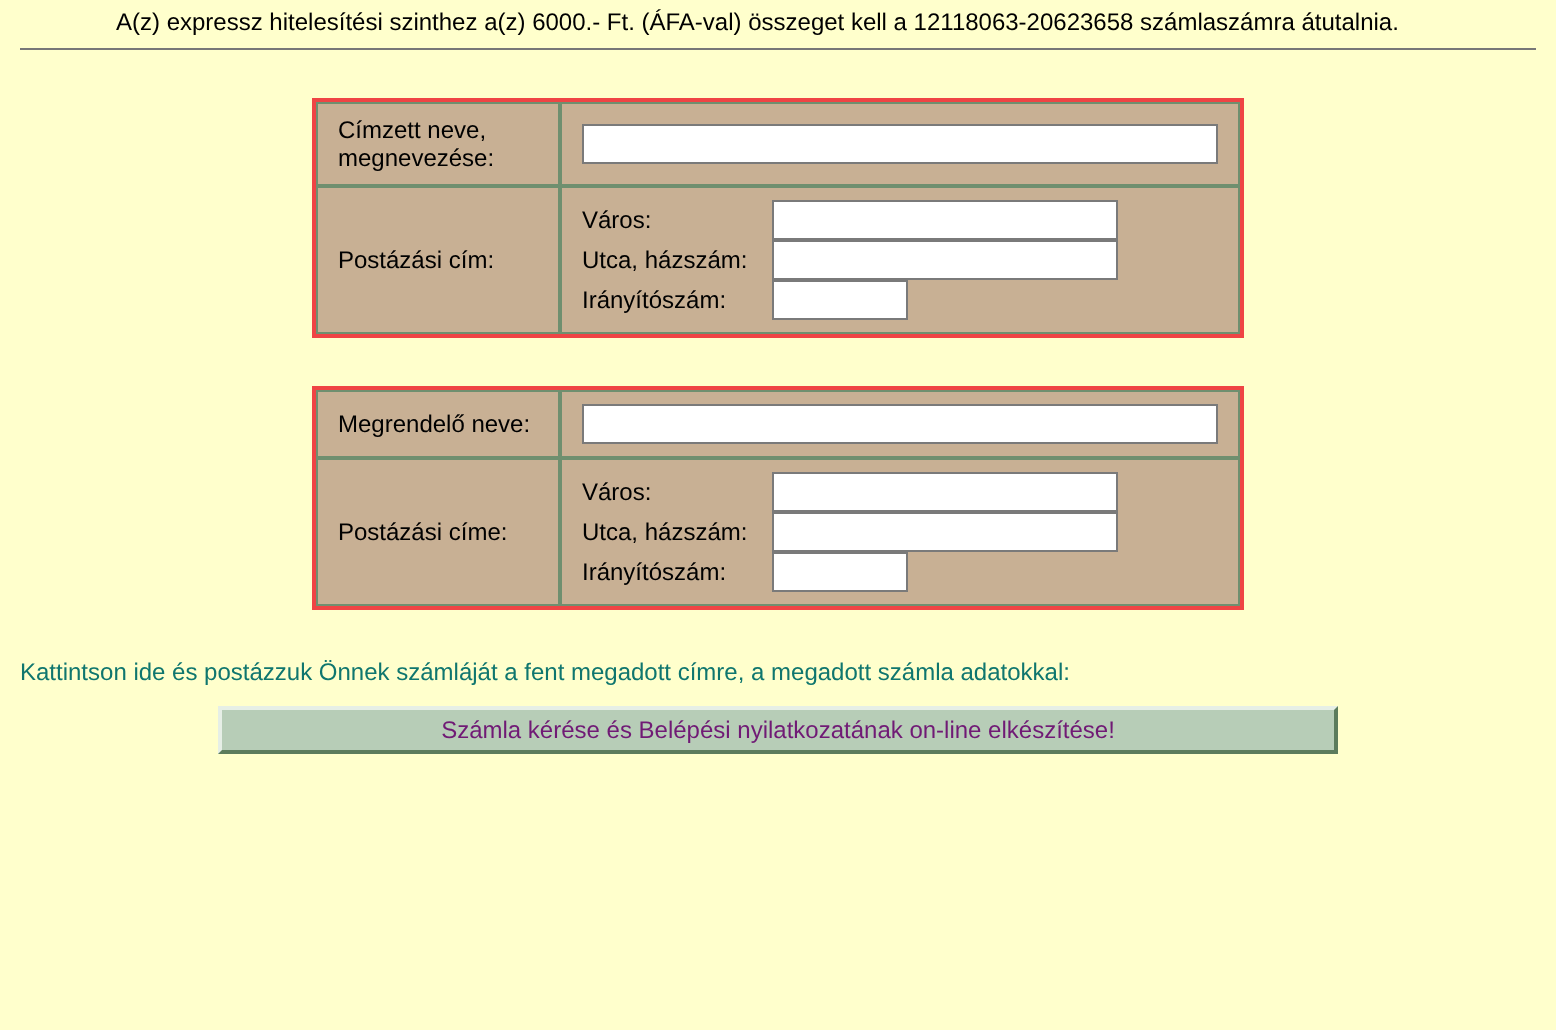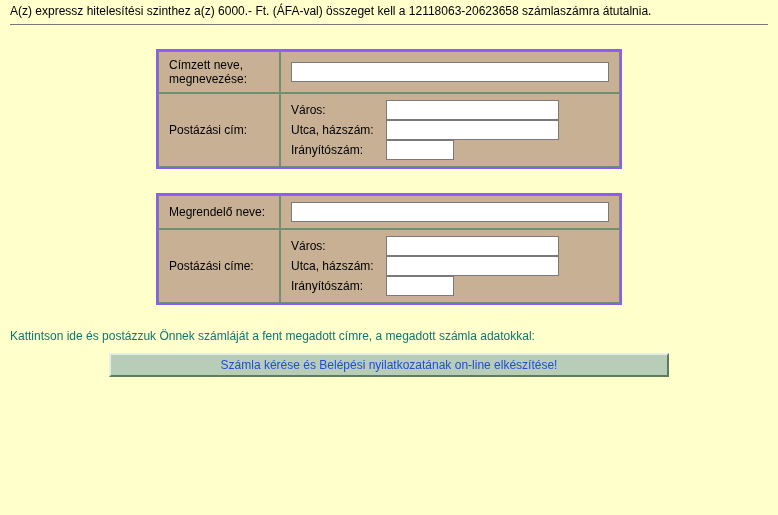--- a/index.html
+++ b/index.html
@@ -10,36 +10,37 @@
     font-size: 12px;
     color: #000;
     width: 778px;
   }
   .container {
     padding: 4px 10px 10px 10px;
   }
   .top-text {
     font-size: 12px;
     margin-bottom: 6px;
+    margin-left: 48px;
   }
   hr.sep {
     border: none;
     border-top: 1px solid #777;
     margin: 0 0 24px 0;
   }
   .heading {
     text-align: center;
     font-weight: bold;
     margin: 10px 0 10px 0;
   }
   table.form-block {
     margin: 0 auto 24px auto;
     border-collapse: separate;
     border-spacing: 0;
-    border: 2px solid #8b5cf6;
+    border: 2px solid #ef4444;
     background: #c8b094;
     width: 466px;
   }
   table.form-block td {
     border: 1px solid #6f8f6f;
     padding: 6px 10px;
     vertical-align: middle;
     font-size: 12px;
     color: #000;
   }
@@ -76,21 +77,21 @@
   .btn {
     display: block;
     margin: 0 auto;
     width: 560px;
     text-align: center;
     background: #b7cdb7;
     border-top: 2px solid #e6efe6;
     border-left: 2px solid #e6efe6;
     border-right: 2px solid #5c7c5c;
     border-bottom: 2px solid #5c7c5c;
-    color: #1d4ed8;
+    color: #701a75;
     font-size: 12px;
     padding: 3px 0;
     cursor: pointer;
     font-family: Arial, sans-serif;
   }
 </style>
 </head>
 <body>
 
 <div class="container">

